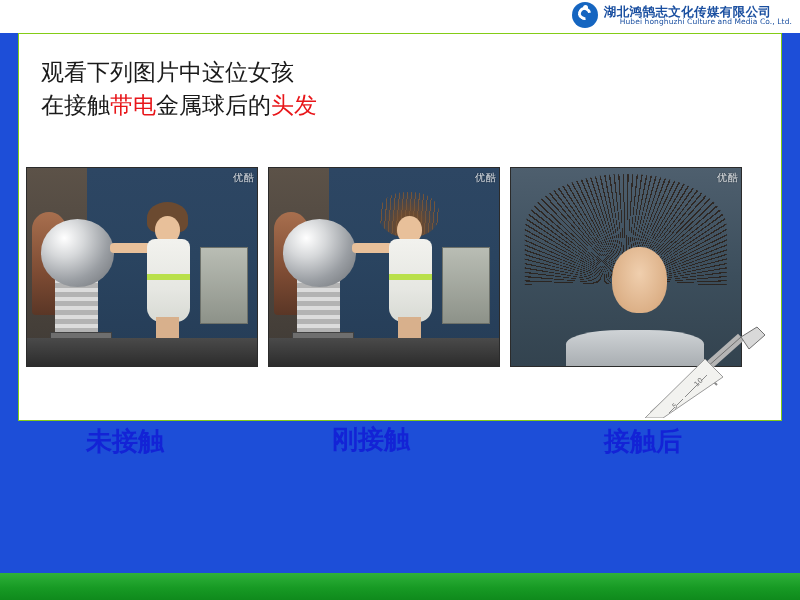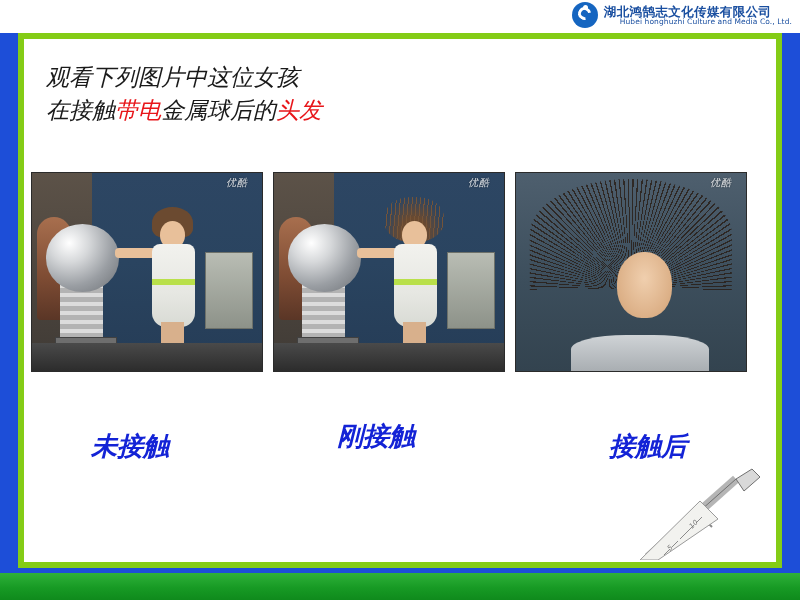--- a/index.html
+++ b/index.html
@@ -87,25 +87,24 @@
     letter-spacing: 0.1px;
     margin-left: 16px;
   }
 
   
   .frame {
     position: absolute;
     left: 18px;
     top: 33px;
     width: 764px;
-    height: 535px;
-    border: 6px solid #84cc16;
+    height: 388px;
+    border: 1px solid #84cc16;
     box-sizing: border-box;
     background: #ffffff;
-    font-style: italic;
   }
 
   
   .title-block {
     position: absolute;
     left: 22px;
     top: 22px;
     font-size: 23px;
     line-height: 1.42;
     color: #1a1a1a;
@@ -127,21 +126,21 @@
   .photo {
     position: relative;
     width: 232px;
     height: 200px;
     overflow: hidden;
     border: 1px solid #2b2b2b;
     box-sizing: border-box;
   }
   .watermark {
     position: absolute;
-    right: 14px;
+    right: 2px;
     top: 3px;
     font-size: 10px;
     color: #ffffff;
     opacity: 0.85;
     z-index: 30;
     letter-spacing: 1px;
     text-shadow: 0 0 2px rgba(0,0,0,0.6);
   }
 
   
@@ -313,21 +312,21 @@
 
   
   .caption {
     position: absolute;
     font-size: 26px;
     font-weight: bold;
     color: #1323d6;
     font-family: "DejaVu Sans", "Liberation Sans", sans-serif;
   }
   .caption-1 { left: 67px;  top: 390px; }
-  .caption-2 { left: 313px; top: 380px; }
+  .caption-2 { left: 313px; top: 388px; }
   .caption-3 { left: 585px; top: 390px; }
 
   
   .question {
     position: absolute;
     left: 55px;
     top: 478px;
     font-size: 22px;
     color: #1a1a1a;
     font-family: "DejaVu Sans", "Liberation Sans", sans-serif;

